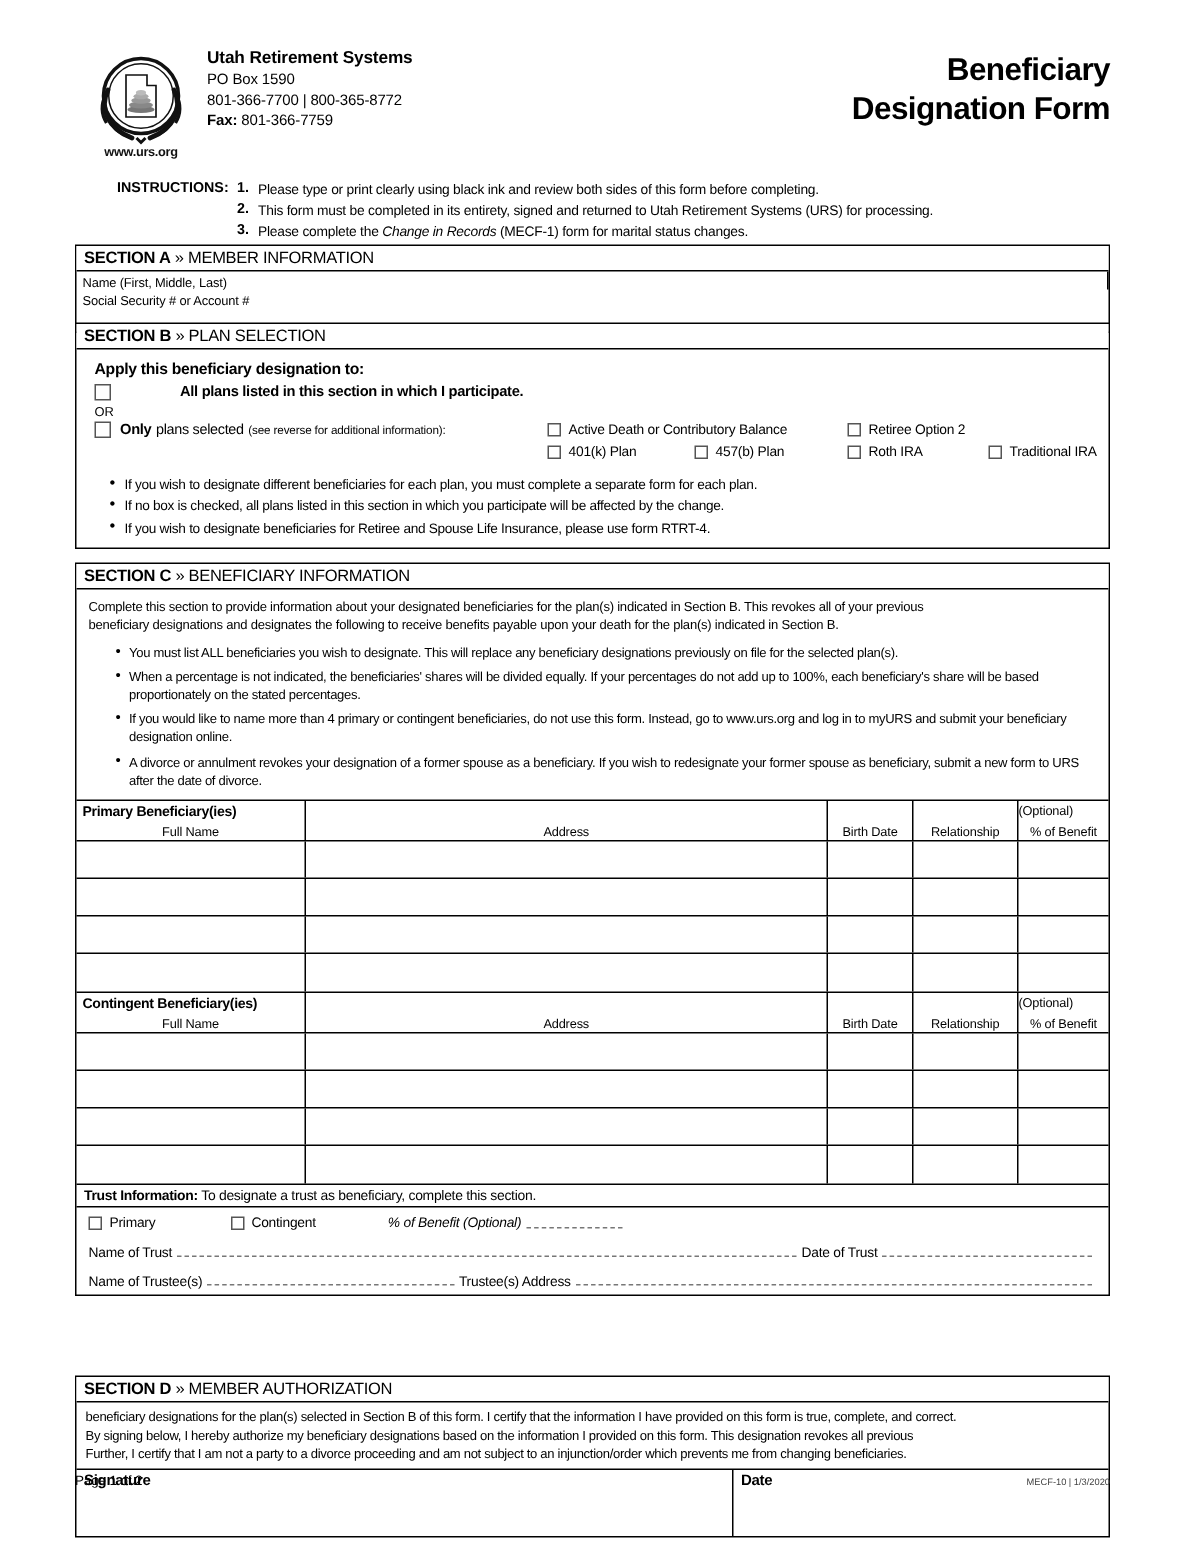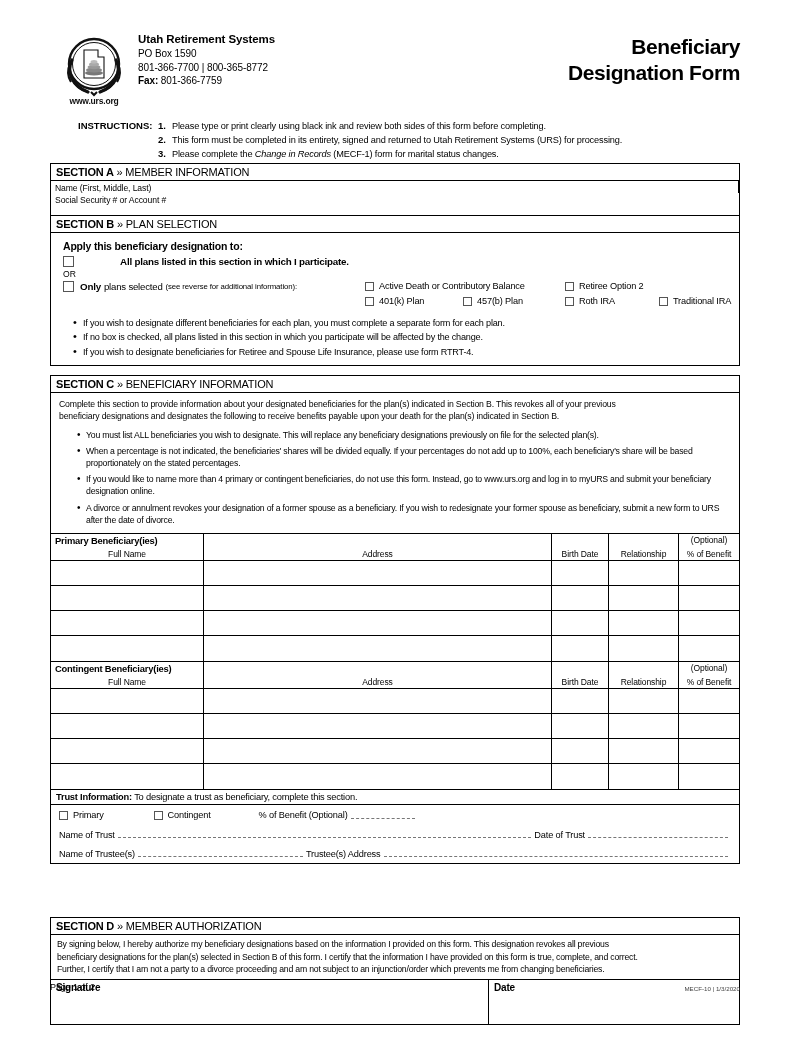--- a/index.html
+++ b/index.html
@@ -105,34 +105,34 @@
   .bcell:last-child { border-right:none; }
   .c-name { flex:0 0 153px; }
   .c-addr { flex:1 1 auto; }
   .c-bd   { flex:0 0 57px; }
   .c-rel  { flex:0 0 70px; }
   .c-pct  { flex:0 0 60px; }
   .hdr-cell-inner { height:26px; position:relative; }
   .hdr-title { position:absolute; left:4px; top:1px; font-size:9.4px; font-weight:bold; letter-spacing:-0.2px; }
   .hdr-sub { position:absolute; left:0; right:0; bottom:1px; text-align:center; font-size:8.5px; letter-spacing:-0.1px; }
   .hdr-center { position:absolute; left:0; right:0; bottom:1px; text-align:center; font-size:8.5px; letter-spacing:-0.1px; }
-  .hdr-opt { position:absolute; left:0; right:0; top:1px; text-align:center; font-size:8.5px; letter-spacing:-0.1px; }
+  .hdr-opt { position:absolute; left:0; right:0; top:1px; font-size:8.5px; letter-spacing:-0.1px; }
   .data-row { height:25px; border-bottom:1.1px solid #000; }
   .data-row.last { border-bottom:none; }
 
   
   .trust-head {
     border-top:1.2px solid #000; border-bottom:1.2px solid #000;
     padding:2px 0 2px 5px; font-size:9.3px; letter-spacing:-0.2px;
   }
   .trust-head b { font-weight:bold; }
   .trust-body { padding:5px 0 4px 0; }
   .trust-cbrow { display:flex; align-items:center; margin:0 0 0 8px; }
   .trust-cb-label { font-size:9.2px; margin-left:5px; letter-spacing:-0.15px; }
-  .trust-pct { font-size:9.2px; margin-left:48px; letter-spacing:-0.15px; }
+  .trust-pct { font-size:9.2px; margin-left:48px; letter-spacing:-0.15px;font-style:italic; }
   .trust-line { display:flex; align-items:flex-end; margin:8px 0 0 8px; padding-right:8px; font-size:9.2px; letter-spacing:-0.15px; }
   .dots { flex:1 1 auto; border-bottom:1px dashed #777; margin:0 3px 2px 3px; height:9px; }
   .dots.w1 { flex:0 0 230px; }
   .dots.w2 { flex:0 0 140px; }
 
   
   #secD { top:881px;margin-top:36px; }
   .secD-text { padding:3px 6px 3px 6px; border-bottom:1.2px solid #000; }
   .secD-line { font-size:8.7px; line-height:1.45; letter-spacing:-0.2px; }
   .sigRow { display:flex; height:44px; }
@@ -466,22 +466,22 @@
         <span class="dots"></span>
       </div>
     </div>
   </div>
 
   <div class="frame" id="secD">
     <div class="sec-head">
       <b>SECTION D</b><span class="chev"> » MEMBER AUTHORIZATION</span>
     </div>
     <div class="secD-text">
+      <div class="secD-line">beneficiary designations for the plan(s) selected in Section B of this form. I certify that the information I have provided on this form is true, complete, and correct.</div>
       <div class="secD-line">By signing below, I hereby authorize my beneficiary designations based on the information I provided on this form. This designation revokes all previous</div>
-      <div class="secD-line">beneficiary designations for the plan(s) selected in Section B of this form. I certify that the information I have provided on this form is true, complete, and correct.</div>
       <div class="secD-line">Further, I certify that I am not a party to a divorce proceeding and am not subject to an injunction/order which prevents me from changing beneficiaries.</div>
     </div>
     <div class="sigRow">
       <div class="sigCell">
         <div class="sig-label">Signature</div>
       </div>
       <div class="dateCell">
         <div class="sig-label">Date</div>
       </div>
     </div>

